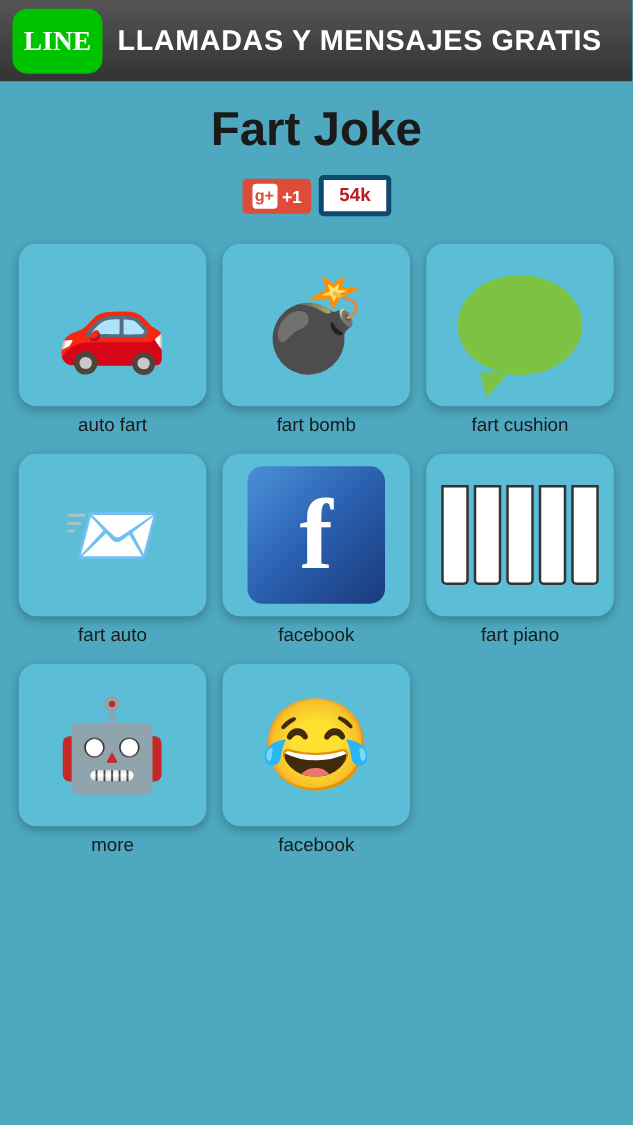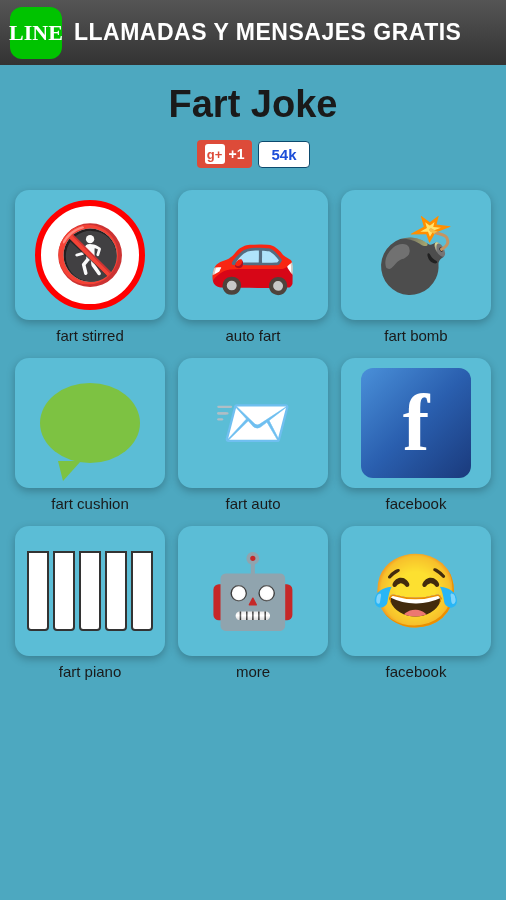--- a/index.html
+++ b/index.html
@@ -17,21 +17,21 @@
     #ad-banner {
       width: 100%;
       height: 65px;
       background: linear-gradient(to bottom, #555, #333);
       display: flex;
       align-items: center;
       padding: 8px 10px;
       flex-shrink: 0;
     }
     .ad-logo {
-      width: 52px;
+      width: 72px;
       height: 52px;
       background: #00c300;
       border-radius: 12px;
       display: flex;
       align-items: center;
       justify-content: center;
       margin-right: 12px;
       flex-shrink: 0;
     }
     .ad-logo-text {
@@ -92,26 +92,26 @@
       font-weight: bold;
       color: #dd4b39;
     }
     .gplus-label {
       color: white;
       font-size: 14px;
       font-weight: bold;
     }
     .count-badge {
       background: white;
-      border: 1px solid #0c4a6e;
+      border: 4px solid #0c4a6e;
       border-radius: 4px;
       padding: 4px 12px;
       font-size: 15px;
       font-weight: bold;
-      color: #1d4ed8;
+      color: #b91c1c;
     }
 
     
     #app-grid {
       display: grid;
       grid-template-columns: repeat(3, 155px);
       grid-template-rows: repeat(3, 160px);
       gap: 8px;
       padding: 0 10px;
     }
@@ -259,26 +259,20 @@
   <div id="social-bar">
     <div class="gplus-btn">
       <div class="gplus-icon">g+</div>
       <span class="gplus-label">+1</span>
     </div>
     <div class="count-badge">54k</div>
   </div>
 
   <div id="app-grid">
 
-    <div class="grid-item">
-      <div class="grid-icon">
-        <div class="icon-fart-stirred"></div>
-      </div>
-      <span class="grid-label">fart stirred</span>
-    </div>
 
     <div class="grid-item">
       <div class="grid-icon">
         <span class="icon-auto-fart">🚗</span>
       </div>
       <span class="grid-label">auto fart</span>
     </div>
 
     <div class="grid-item">
       <div class="grid-icon">

